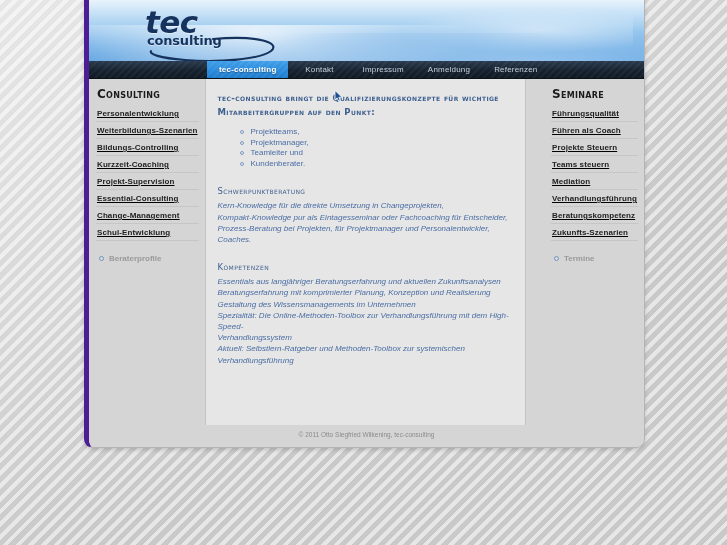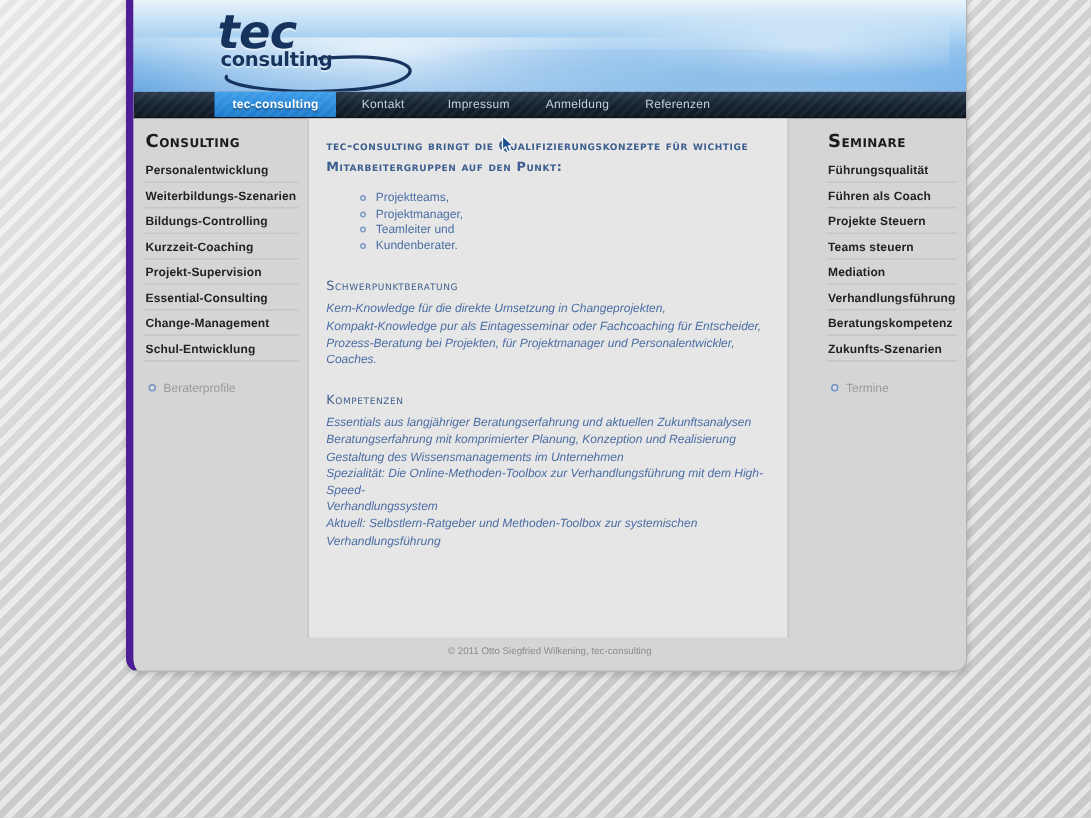--- a/index.html
+++ b/index.html
@@ -113,21 +113,21 @@
   
   .navbar {
     height: 18px;
     display: flex;
     align-items: stretch;
     background:
       repeating-linear-gradient(135deg,
         rgba(255,255,255,0.045) 0px, rgba(255,255,255,0.045) 2px,
         rgba(255,255,255,0.0) 2px, rgba(255,255,255,0.0) 5px),
       linear-gradient(to bottom, #2b3b4e 0%, #16222f 55%, #101a25 100%);
-    padding-left: 54px;
+    padding-left: 118px;
     border-bottom: 1px solid #0b1218;
   }
   .navbar .tab {
     font-size: 8px;
     color: #c5d2de;
     letter-spacing: 0.2px;
     display: flex;
     align-items: center;
     justify-content: center;
     padding: 0 12px;
@@ -168,36 +168,37 @@
   
   .side-title {
     font-family: "DejaVu Sans", sans-serif;
     font-variant: small-caps;
     font-weight: bold;
     font-size: 12px;
     color: #1b1b1b;
     letter-spacing: 0.3px;
     padding: 0 0 4px 1px;
   }
-  .side-list { list-style: none; }
+  .side-list { list-style: none; text-decoration: underline; }
   .side-list li {
     font-size: 8px;
     font-weight: bold;
     color: #222222;
     letter-spacing: 0.1px;
     padding: 4px 1px 3px 1px;
     border-bottom: 1px solid #c6c6c6;
     cursor: pointer;
     white-space: nowrap;
   }
   .side-list li:last-child { border-bottom: 1px solid #c6c6c6; }
 
   .side-sub {
     list-style: none;
     margin-top: 11px;
+    font-weight: bold;
   }
   .side-sub li {
     font-size: 8px;
     color: #9a9a9a;
     padding: 2px 0 2px 13px;
     position: relative;
     cursor: pointer;
   }
   .side-sub li .bullet {
     position: absolute;

